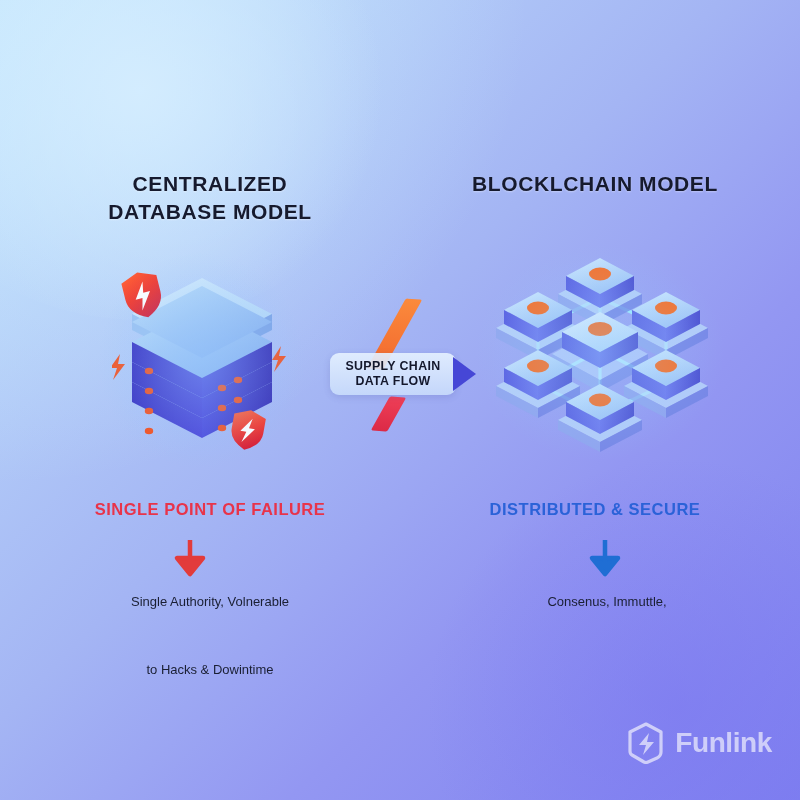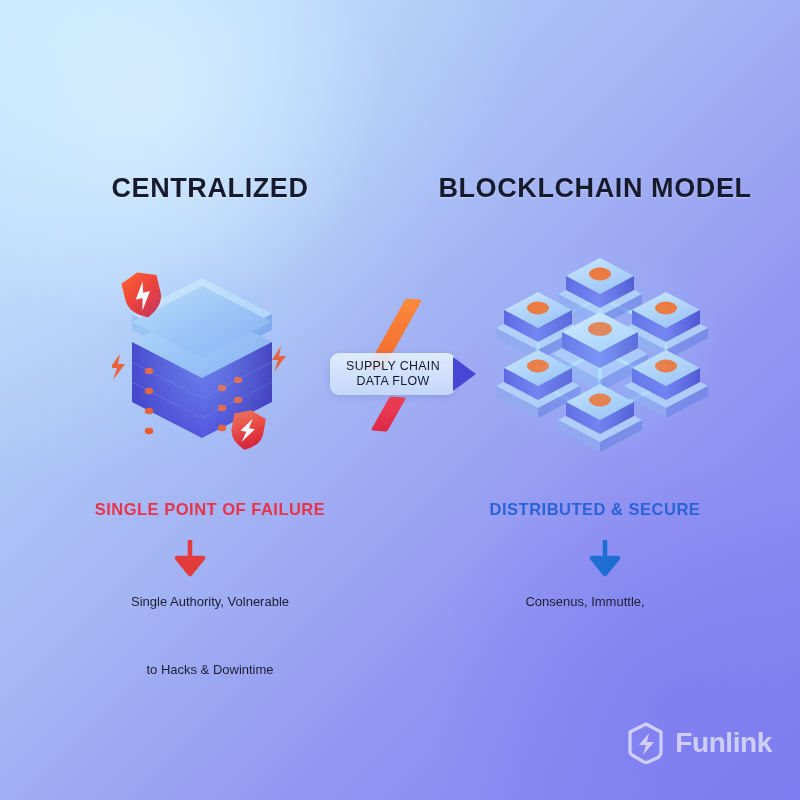--- a/index.html
+++ b/index.html
@@ -36,21 +36,21 @@
     width: 520px; height: 500px;
     background: radial-gradient(circle, rgba(124,120,240,0.55) 0%, rgba(124,120,240,0) 70%);
   }
 
   
   .heading {
     position: absolute;
     text-align: center;
     color: #161a2e;
     font-weight: 700;
-    font-size: 27px;
+    font-size: 21px;
     letter-spacing: 0.6px;
     line-height: 1.35;
     text-shadow: 0 1px 2px rgba(255,255,255,0.35);
   }
   .heading .l2 { display: block; }
   #head-left  { left: 45px;  top: 170px; width: 330px; }
   #head-right { left: 425px; top: 170px; width: 340px; }
 
   
   #server-stack {
@@ -100,21 +100,21 @@
     border-radius: 9px;
     background: linear-gradient(180deg, rgba(228,240,255,0.92) 0%, rgba(205,225,252,0.80) 100%);
     box-shadow: 0 2px 7px rgba(60,70,140,0.16);
     display: flex;
     flex-direction: column;
     align-items: center;
     justify-content: center;
   }
   #flow-pill span {
     color: #14182c;
-    font-weight: 400;
+    font-weight: 700;
     font-size: 12.4px;
     letter-spacing: 0.35px;
     line-height: 1.22;
     white-space: nowrap;
   }
   .flow-arrowhead {
     position: absolute;
     left: 131px;
     top: 52px;
     width: 0; height: 0;
@@ -158,21 +158,21 @@
   
   .desc {
     position: absolute;
     text-align: center;
     color: #1a1f33;
     font-size: 13px;
     line-height: 1.55;
   }
   .desc .l2 { display: block; margin-top: 48px; }
   #desc-left  { left: 45px;  top: 592px; width: 330px; }
-  #desc-right { left: 415px; top: 592px; width: 340px; }
+  #desc-right { left: 437px; top: 592px; width: 340px; }
 
   
   #logo {
     position: absolute;
     right: 28px;
     bottom: 36px;
     display: flex;
     align-items: center;
     gap: 9px;
     opacity: 0.62;
@@ -187,20 +187,21 @@
 </head>
 <body>
 
 <div id="poster">
 
   <div class="bloom bloom-a"></div>
   <div class="bloom bloom-b"></div>
 
   <div class="heading" id="head-left">
     <span>CENTRALIZED</span>
+    <span class="l2">DATABASE MODEL</span>
   </div>
 
   <div class="heading" id="head-right">
     <span class="l2">BLOCKLCHAIN MODEL</span>
   </div>
 
   <div id="server-stack">
     <div class="svr-glow"></div>
     <svg width="180" height="200" viewBox="0 0 180 200">
       <defs>

